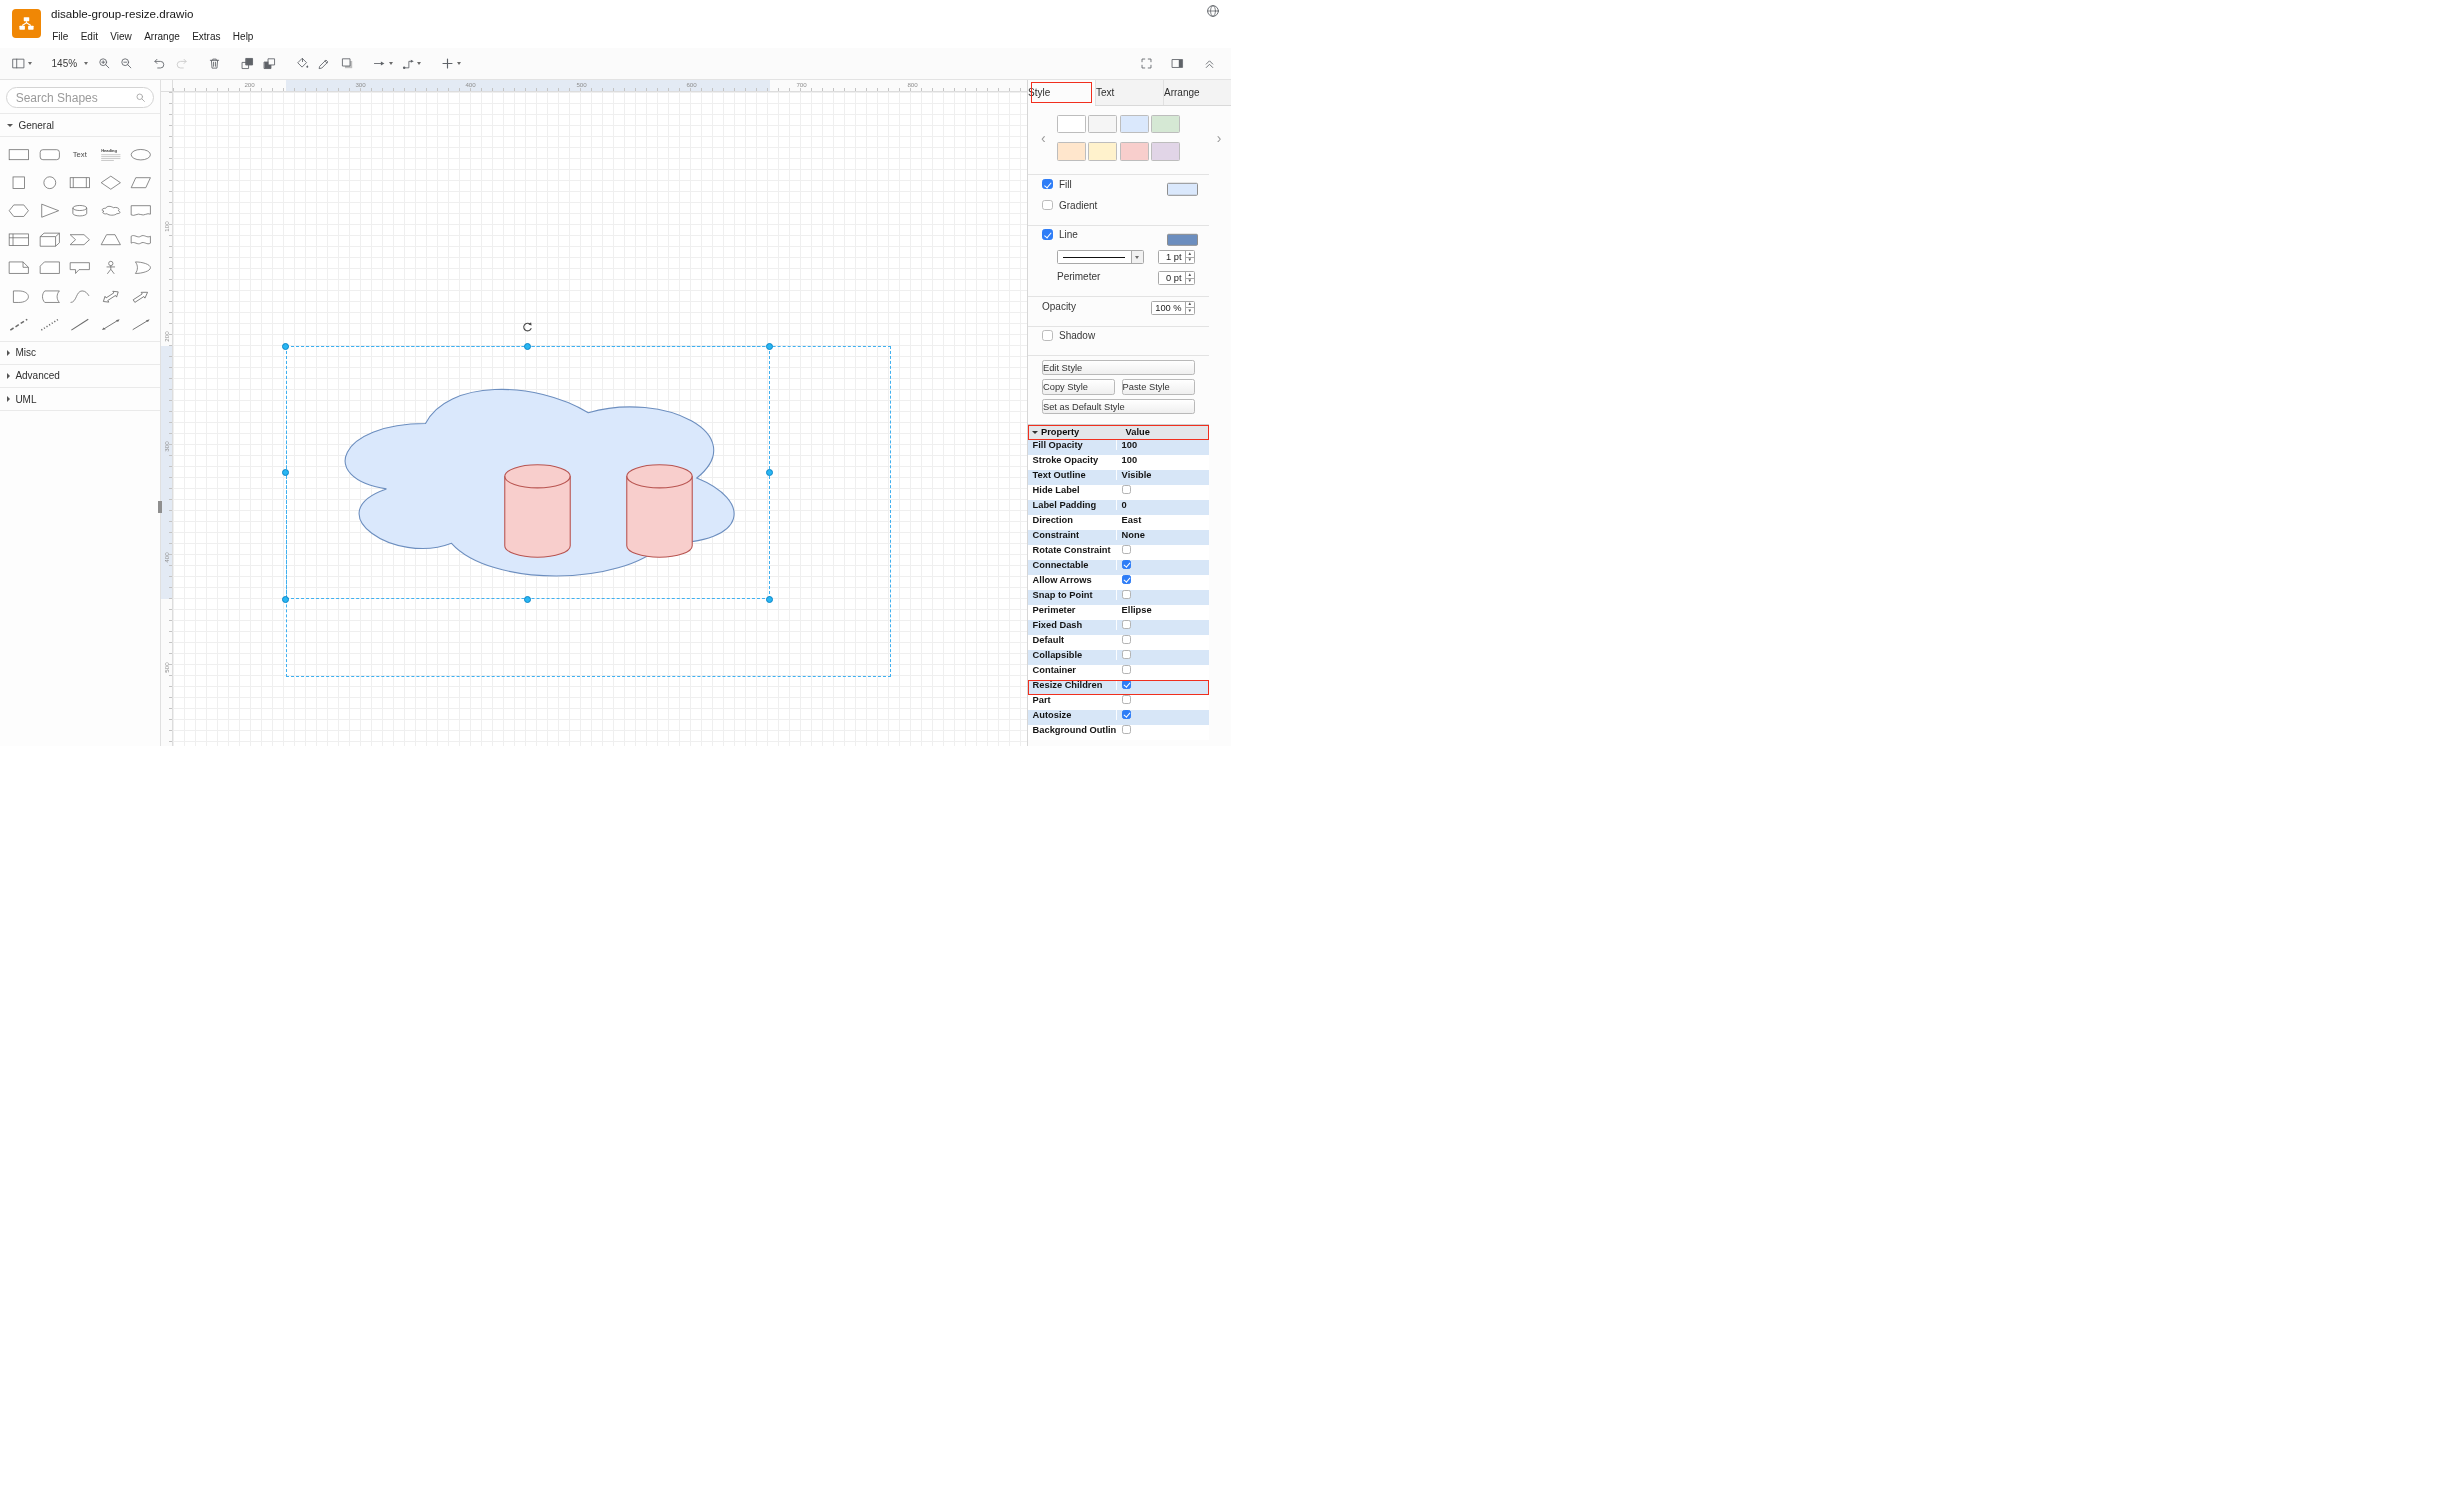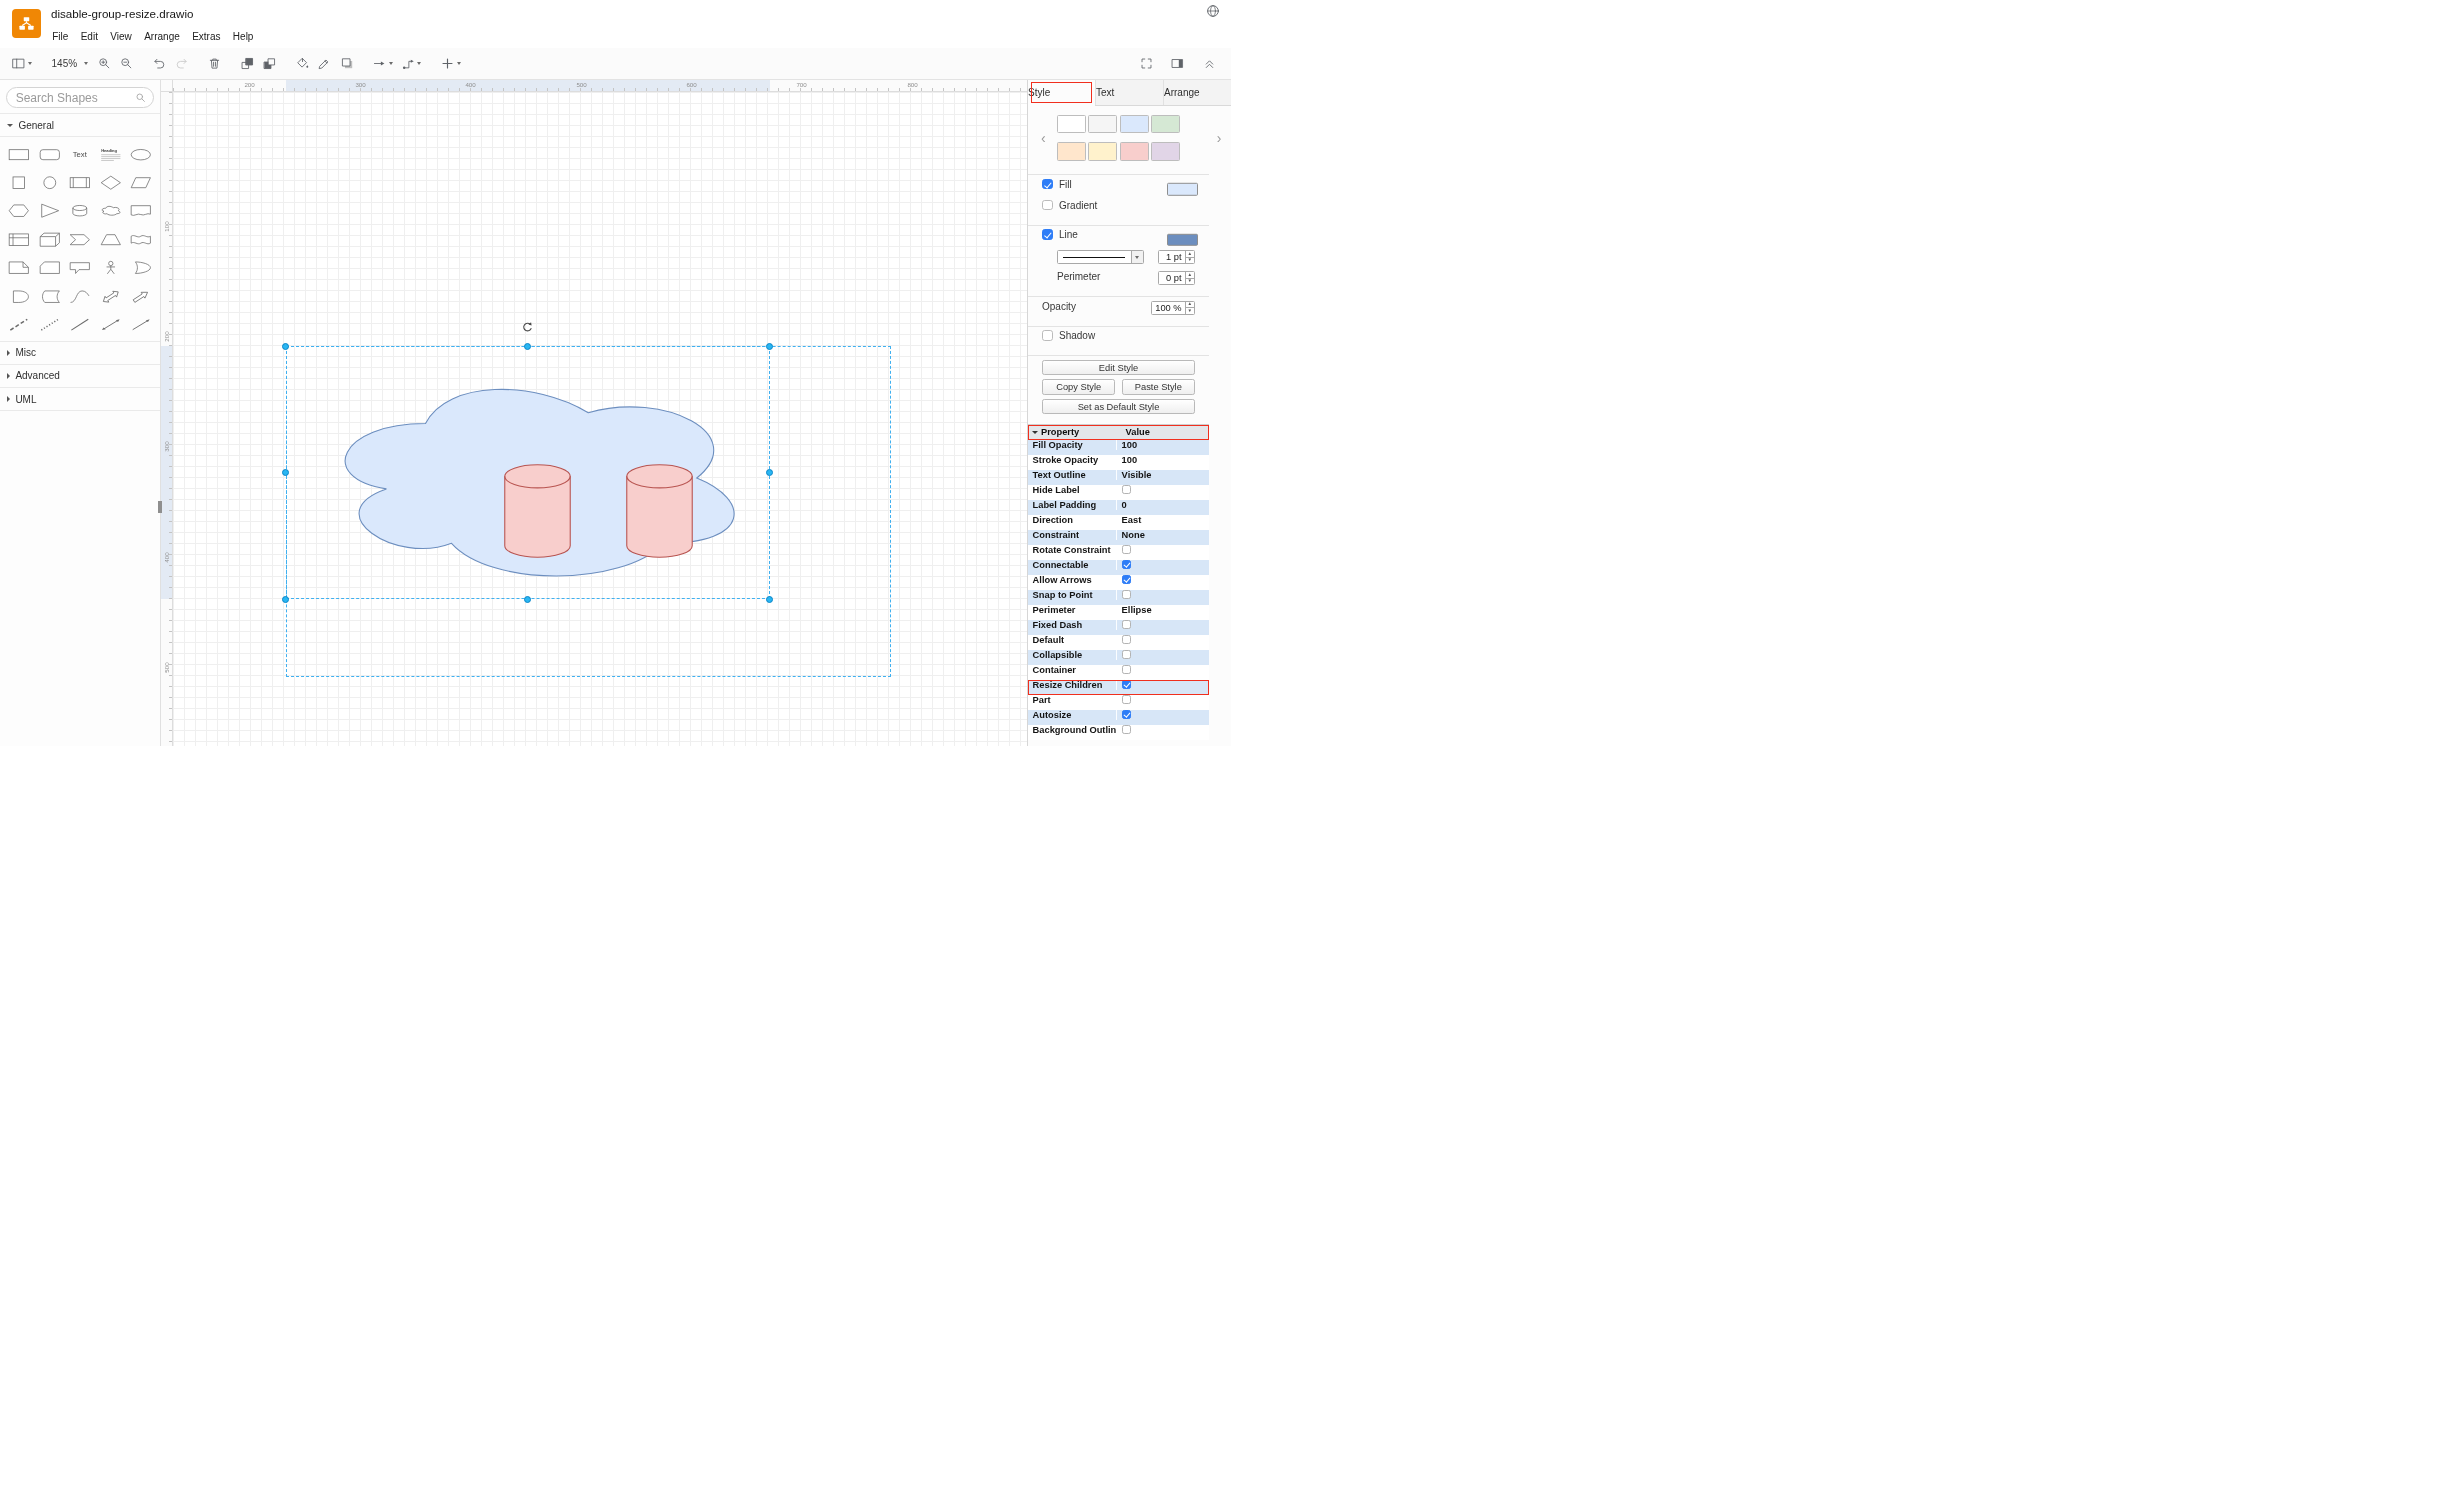--- a/index.html
+++ b/index.html
@@ -103,21 +103,21 @@
   .line-dd{width:87px;height:14px;border:0.8px solid #a8a8a8;border-radius:1.5px;background:#fff;display:flex;align-items:center}
   .line-dd .ln{flex:1;height:0.8px;background:#111;margin:0 5.4px}
   .line-dd .dd{width:12.4px;align-self:stretch;border-left:0.8px solid #a8a8a8;background:#f1f1f1;
     display:flex;align-items:center;justify-content:center}
   .stepper{display:inline-flex;height:14px;border:0.8px solid #a8a8a8;border-radius:1.5px;background:#fff;flex:none}
   .stepper .sv{min-width:25.5px;padding:0 3.1px;font-size:9.3px;display:flex;align-items:center;justify-content:flex-end;color:#222}
   .stepper .sb{width:9.3px;border-left:0.8px solid #a8a8a8;display:flex;flex-direction:column}
   .stepper .sb span{flex:1;font-size:4.6px;line-height:1;display:flex;align-items:center;justify-content:center;color:#555}
   .stepper .sb span:first-child{border-bottom:0.8px solid #a8a8a8}
   .btn{border:0.8px solid #b9b9b9;border-radius:2.3px;background:linear-gradient(#ffffff,#efefef);
-    font-size:9.3px;color:#333;text-align:center;height:15.4px;line-height:14px;cursor:default}
+    font-size:9.3px;color:#333;text-align:left;height:15.4px;line-height:14px;cursor:default}
   .btn-full{margin:3.9px 14px 0}
   .btn-row{display:flex;gap:6.2px;margin:3.9px 14px 0}
   .btn-half{flex:1}
   .prop-table{margin-top:10px;width:181px;border-top:0.8px solid #cfcfcf;font-size:9.3px}
   .prop-header{display:flex;align-items:center;height:14.7px;background:#e3e6ea;font-weight:bold;color:#101010;position:relative}
   .ph-tri{margin:0 3.1px 0 3.9px;width:0;height:0;border-left:3.1px solid transparent;border-right:3.1px solid transparent;border-top:3.9px solid #333}
   .ph-name{width:80px}
   .ph-value{flex:1;padding-left:4.6px}
   .prop-row{display:flex;align-items:flex-start;height:15px;position:relative}
   .prop-row.even{background:#d7e6f7}

